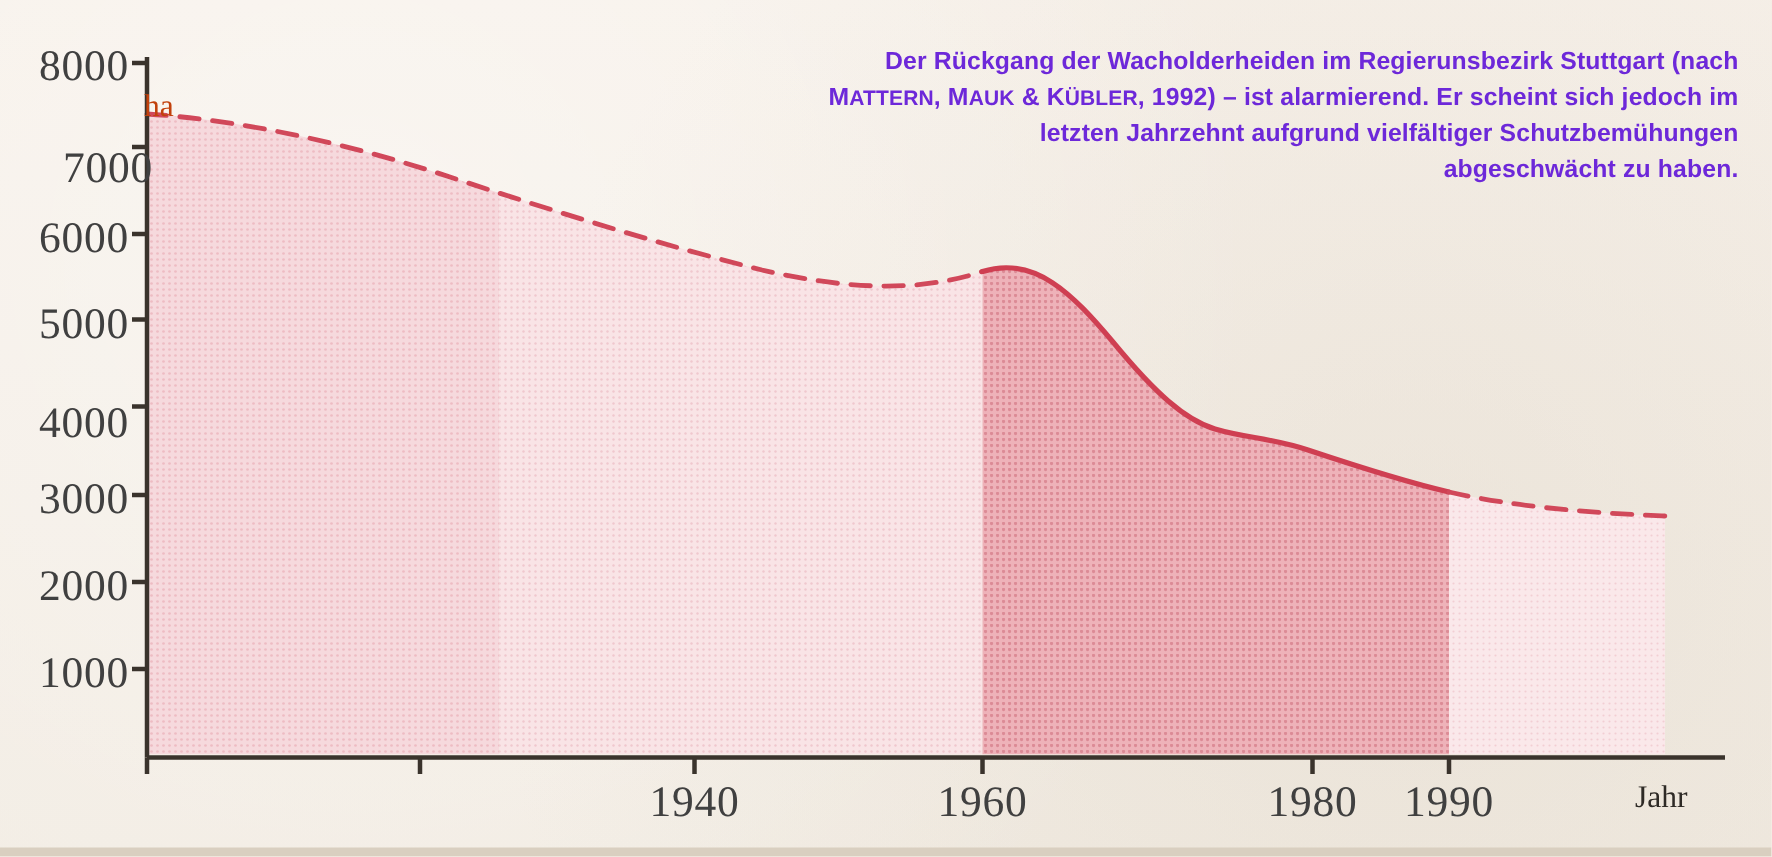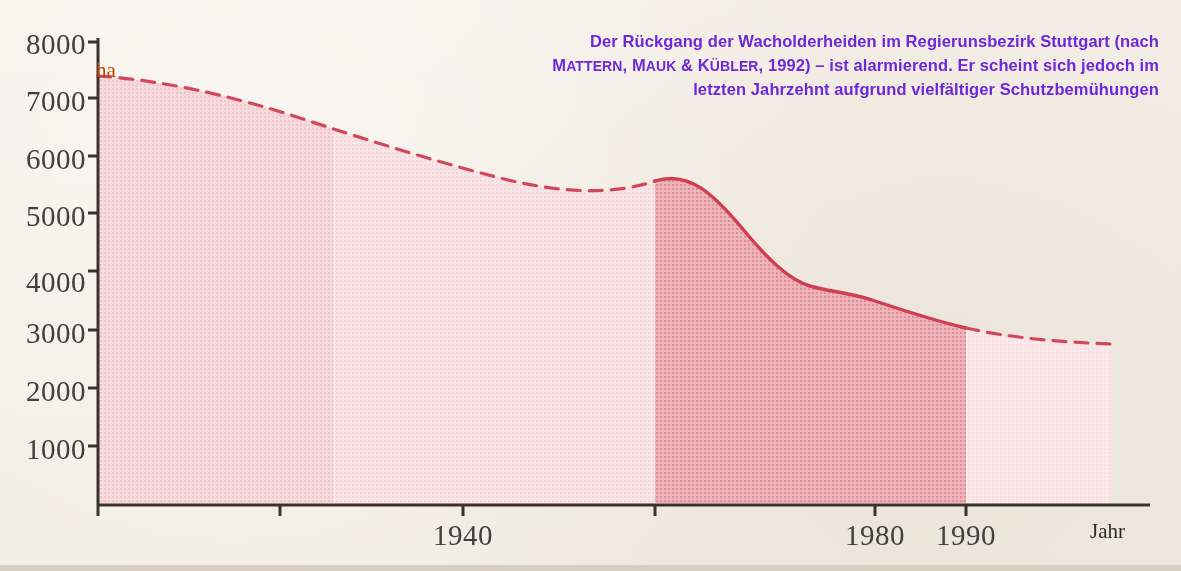--- a/index.html
+++ b/index.html
@@ -167,36 +167,38 @@
       <line x1="98" y1="505" x2="98" y2="516" stroke="#3a332c" stroke-width="3"></line>
       <line x1="280" y1="505" x2="280" y2="516" stroke="#3a332c" stroke-width="3"></line>
       <line x1="463" y1="505" x2="463" y2="516" stroke="#3a332c" stroke-width="3"></line>
       <line x1="655" y1="505" x2="655" y2="516" stroke="#3a332c" stroke-width="3"></line>
       <line x1="875" y1="505" x2="875" y2="516" stroke="#3a332c" stroke-width="3"></line>
       <line x1="966" y1="505" x2="966" y2="516" stroke="#3a332c" stroke-width="3"></line>
     </g>
   </svg>
 
   <div class="axis-label ytick" style="left:0px; top:28px;">8000</div>
-  <div class="axis-label ytick" style="left:0px; top:85px;">7000</div>
+  <div class="axis-label ytick" style="left:0px; top:96px;padding-left:16px;">7000</div>
   <div class="axis-label ytick" style="left:0px; top:143px;">6000</div>
   <div class="axis-label ytick" style="left:0px; top:200px;">5000</div>
   <div class="axis-label ytick" style="left:0px; top:266px;">4000</div>
   <div class="axis-label ytick" style="left:0px; top:317px;">3000</div>
   <div class="axis-label ytick" style="left:0px; top:375px;">2000</div>
   <div class="axis-label ytick" style="left:0px; top:433px;">1000</div>
 
   <div id="unit-label">ha</div>
 
   <div class="axis-label xtick" style="left:408px; top:519px;">1940</div>
+  <div class="axis-label xtick" style="left:600px; top:519px;">1960</div>
   <div class="axis-label xtick" style="left:820px; top:519px;">1980</div>
   <div class="axis-label xtick" style="left:911px; top:519px;">1990</div>
 
   <div id="axis-name-x" style="left:1090px; top:519px;">Jahr</div>
 
   <div id="caption">
     <span>Der Rückgang der Wacholderheiden im Regierunsbezirk Stuttgart (nach</span><br>
     <span>M</span><span class="sc">ATTERN</span><span>, M</span><span class="sc">AUK</span><span> &amp; K</span><span class="sc">ÜBLER</span><span>, 1992) – ist alarmierend. Er scheint sich jedoch im</span><br>
     <span>letzten Jahrzehnt aufgrund vielfältiger Schutzbemühungen</span><br>
+    <span>abgeschwächt zu haben.</span>
   </div>
 
   <div id="border-bottom"></div>
 </div>
 
 </body></html>

